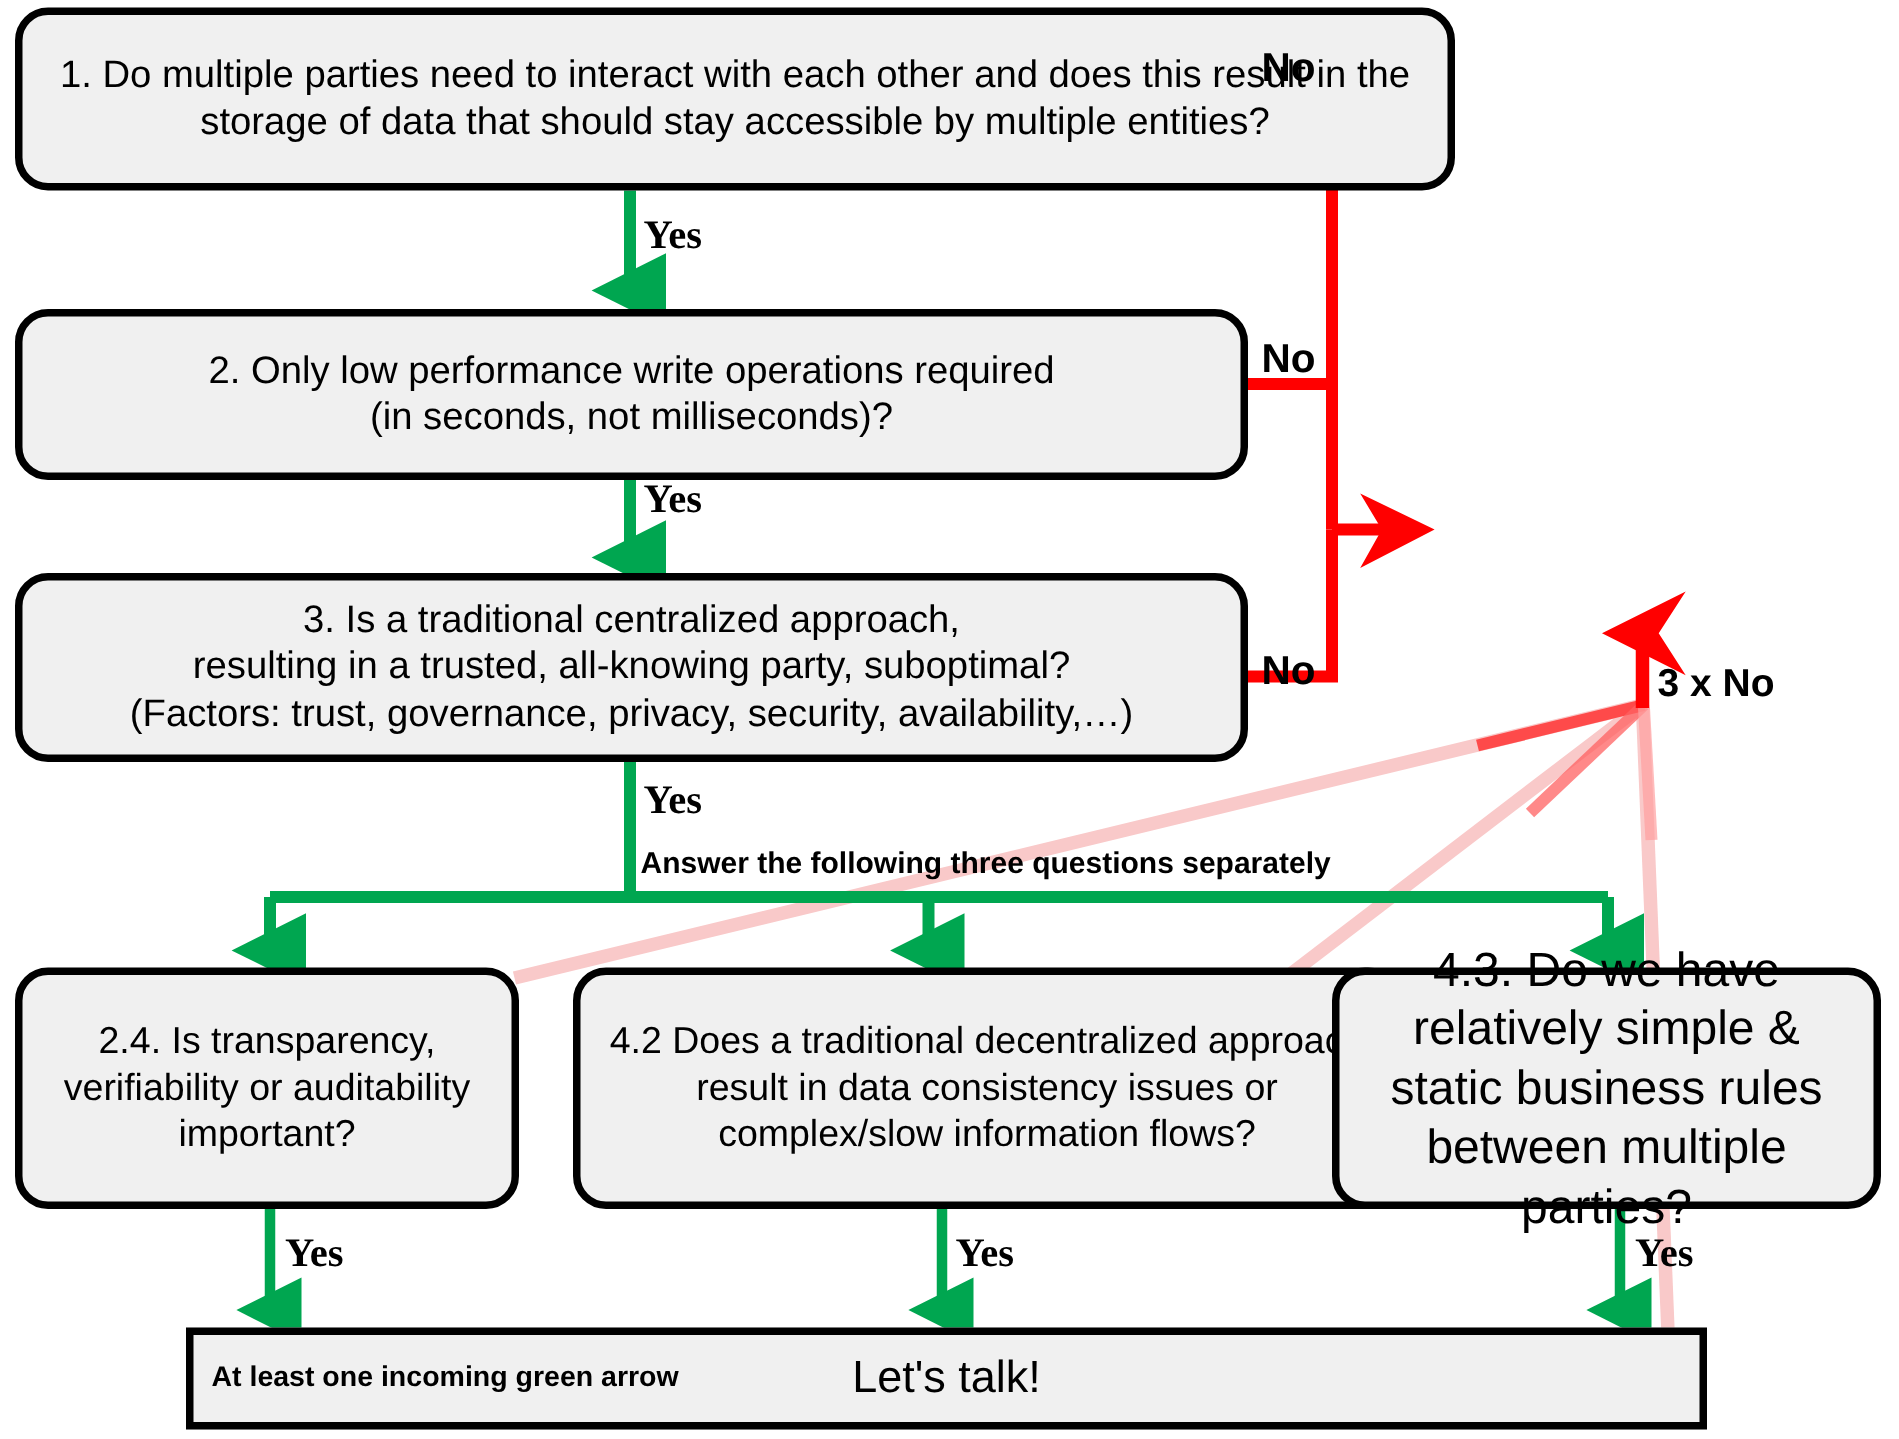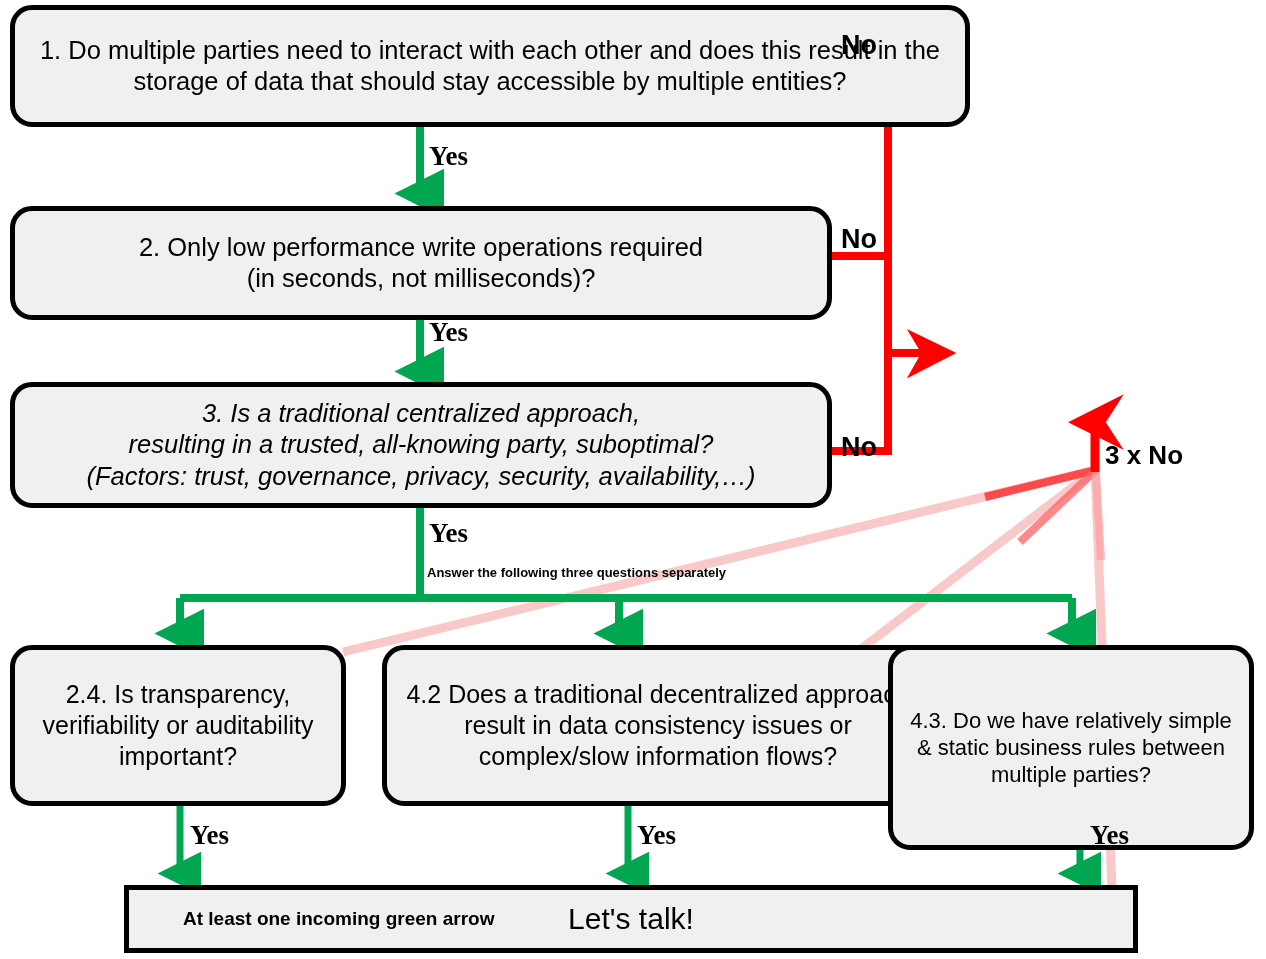--- a/index.html
+++ b/index.html
@@ -24,47 +24,47 @@
   .node .txt{
     display:block;
     line-height:1.23;
     padding:2px 10px;
     white-space:pre-line;
   }
 
   
   #q1{left:10px;  top:5px;   width:960px; height:122px;  font-size:25.5px;}
   #q2{left:10px;  top:206px; width:822px; height:114px;   font-size:25.5px;}
-  #q3{left:10px;  top:382px; width:822px; height:126px;  font-size:25.5px;font-style:italic;}
+  #q3{left:10px;  top:382px; width:822px; height:126px;  font-size:25.5px;}
   #bad{left:944px;top:296px; width:300px; height:114px;  font-size:25.5px;}
   #q41{left:10px; top:645px; width:336px; height:161px;  font-size:25px;}
   #q42{left:382px;top:645px; width:552px; height:161px;  font-size:25px;}
-  #q43{left:888px;top:645px; width:366px; height:205px;  font-size:22px;}
+  #q43{left:888px;top:645px; width:366px; height:161px;  font-size:32px;}
   #talk{left:124px;top:885px;width:1014px;height:68px;   font-size:28px;}
 
   #talk{justify-content:flex-start;position:absolute;}
   #talk .talk-note{
     position:absolute;left:12px;top:50%;transform:translateY(-50%);
-    font-size:19px;font-weight:bold;white-space:nowrap;margin-left:42px;
+    font-size:19px;font-weight:bold;white-space:nowrap;
   }
   #talk .talk-main{
     position:absolute;left:0;right:0;top:50%;transform:translateY(-50%);
     text-align:center;font-size:30px;
   }
 
   .lbl{
     position:absolute;
     font-weight:bold;
     color:#000;
     white-space:nowrap;
     line-height:1;
   }
   .lbl.yes{font-size:27px;font-family:Liberation Serif, serif;}
   .lbl.no{font-size:27px;}
-  .lbl.small{font-size:13px;font-weight:bold;}
+  .lbl.small{font-size:20px;font-weight:bold;}
   .lbl.threeno{font-size:26px;}
 
   #yes1{left:429px;top:143px;}
   #yes2{left:429px;top:319px;}
   #yes3{left:429px;top:520px;}
   #answerNote{left:427px;top:566px;}
   #no1{left:841px;top:32px;}
   #no2{left:841px;top:226px;}
   #no3{left:841px;top:434px;}
   #threeNo{left:1105px;top:442px;text-align:center;}

